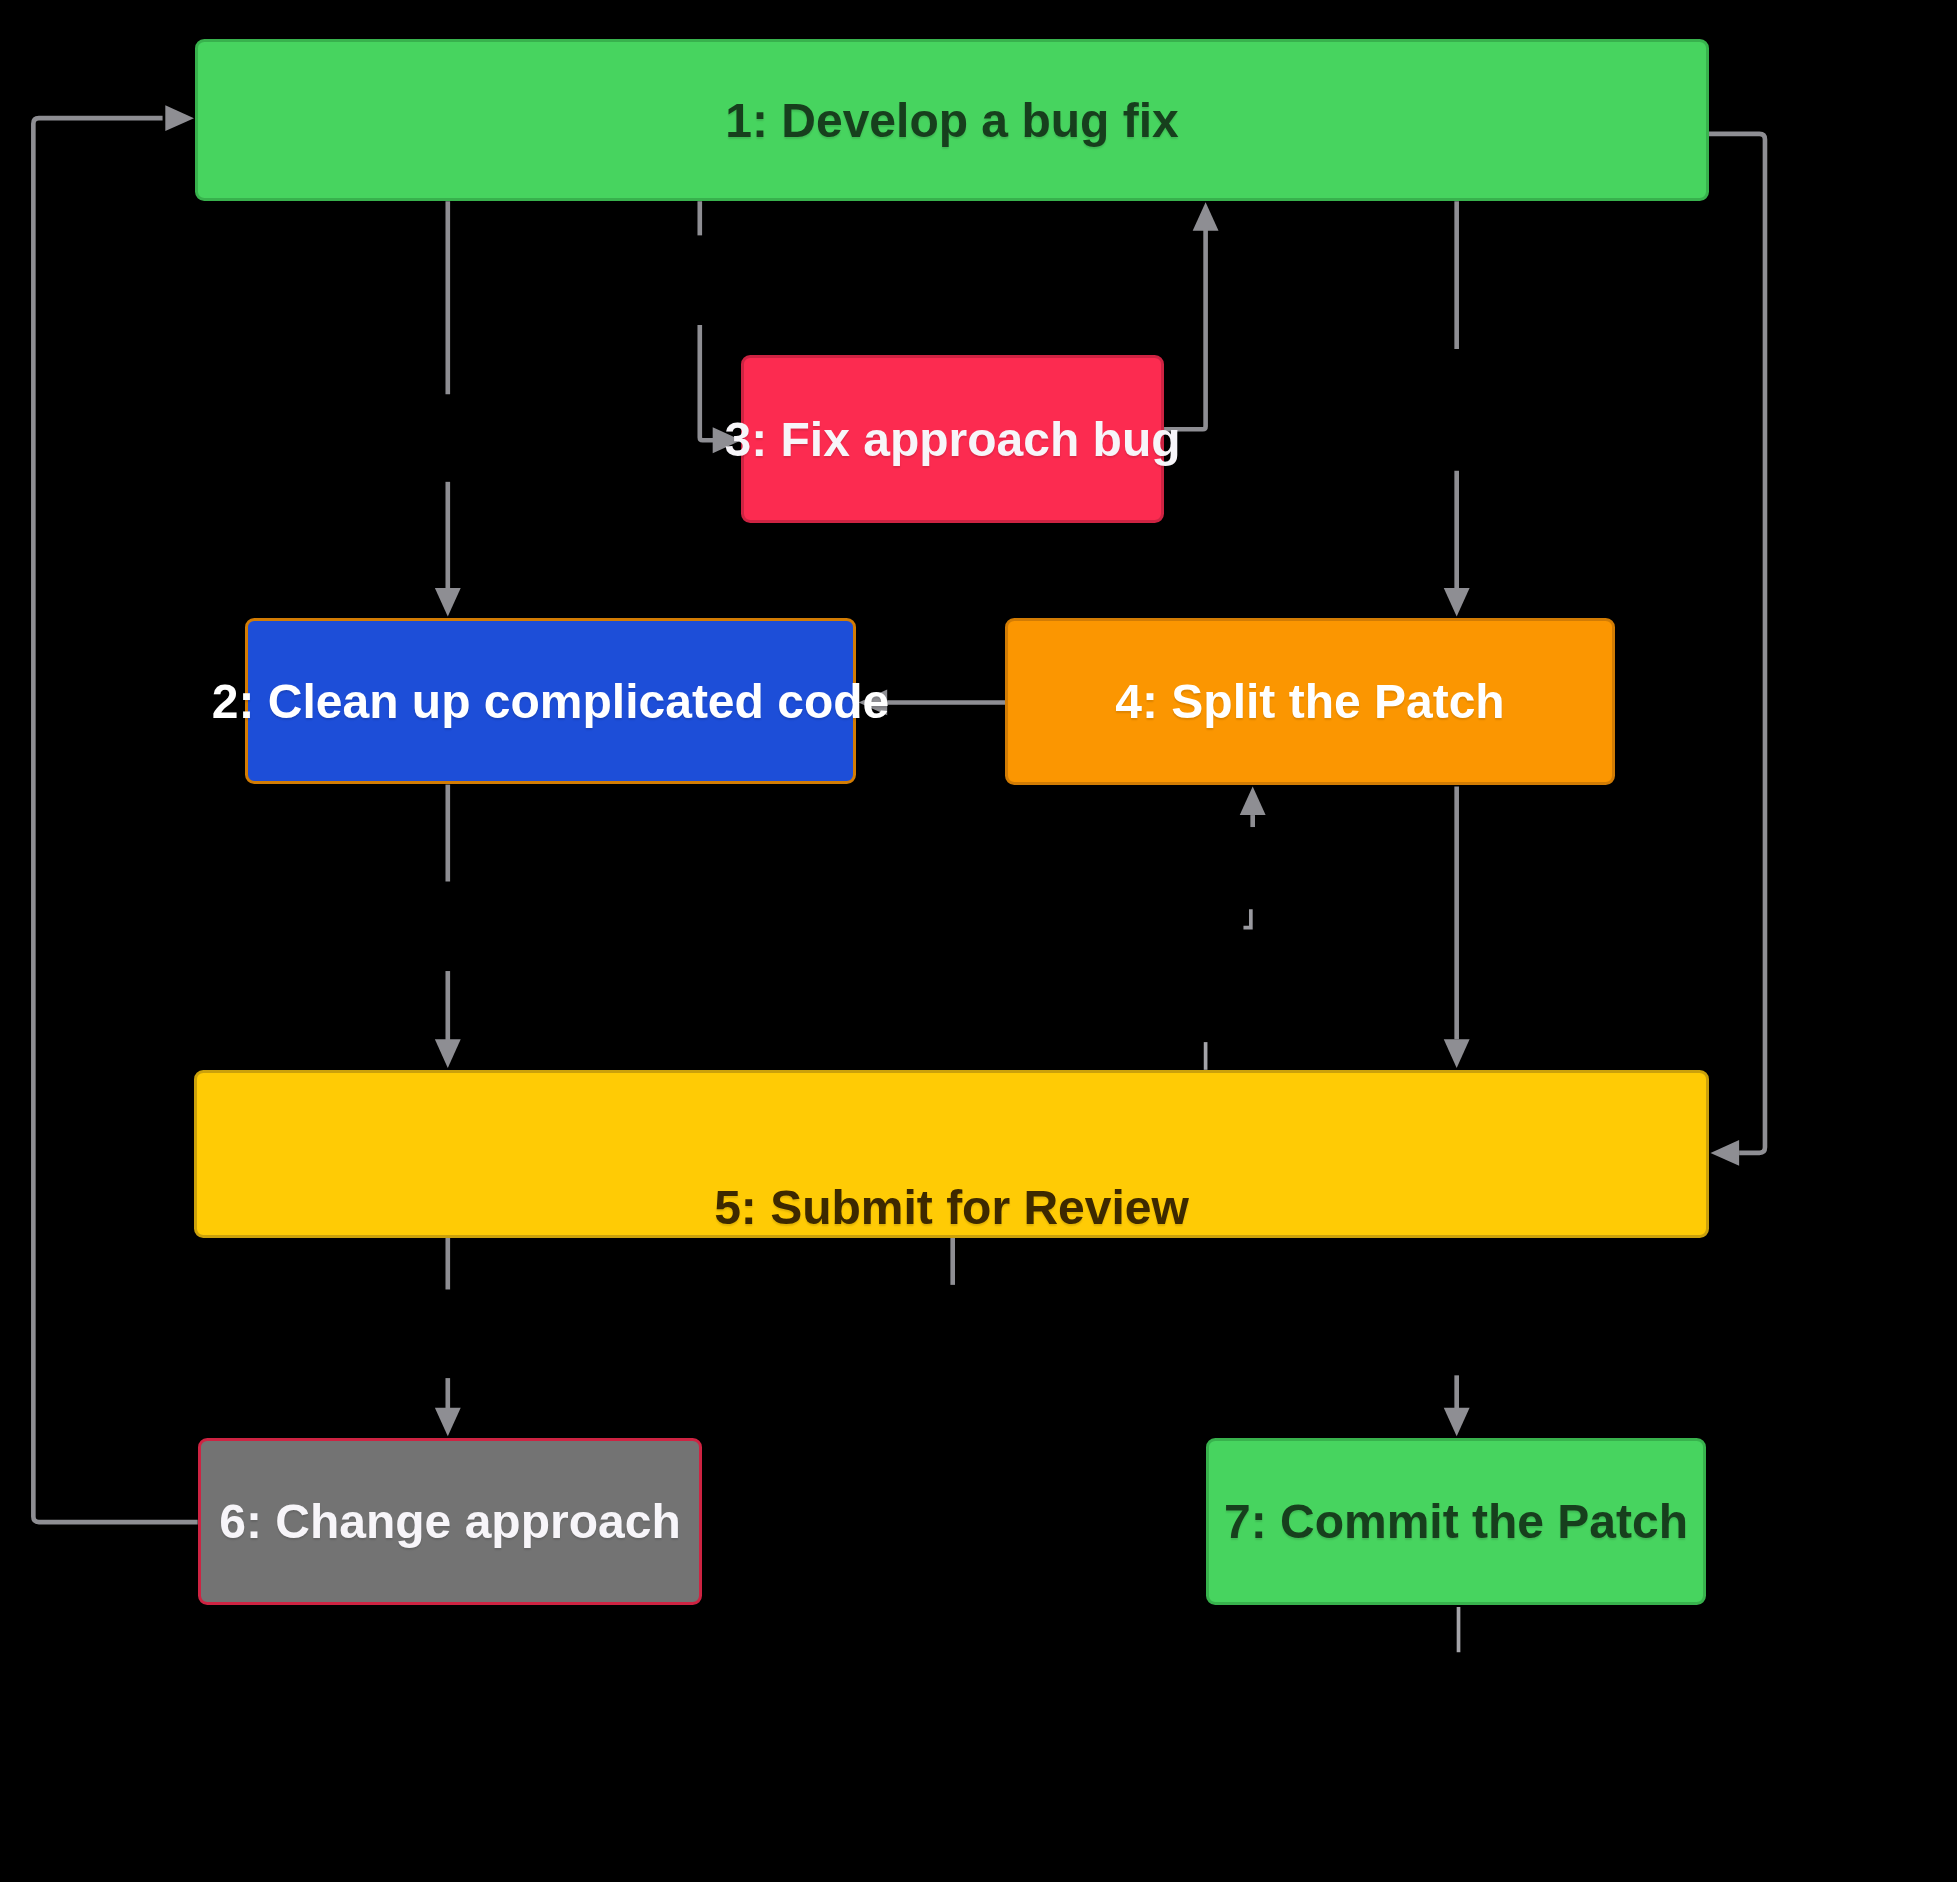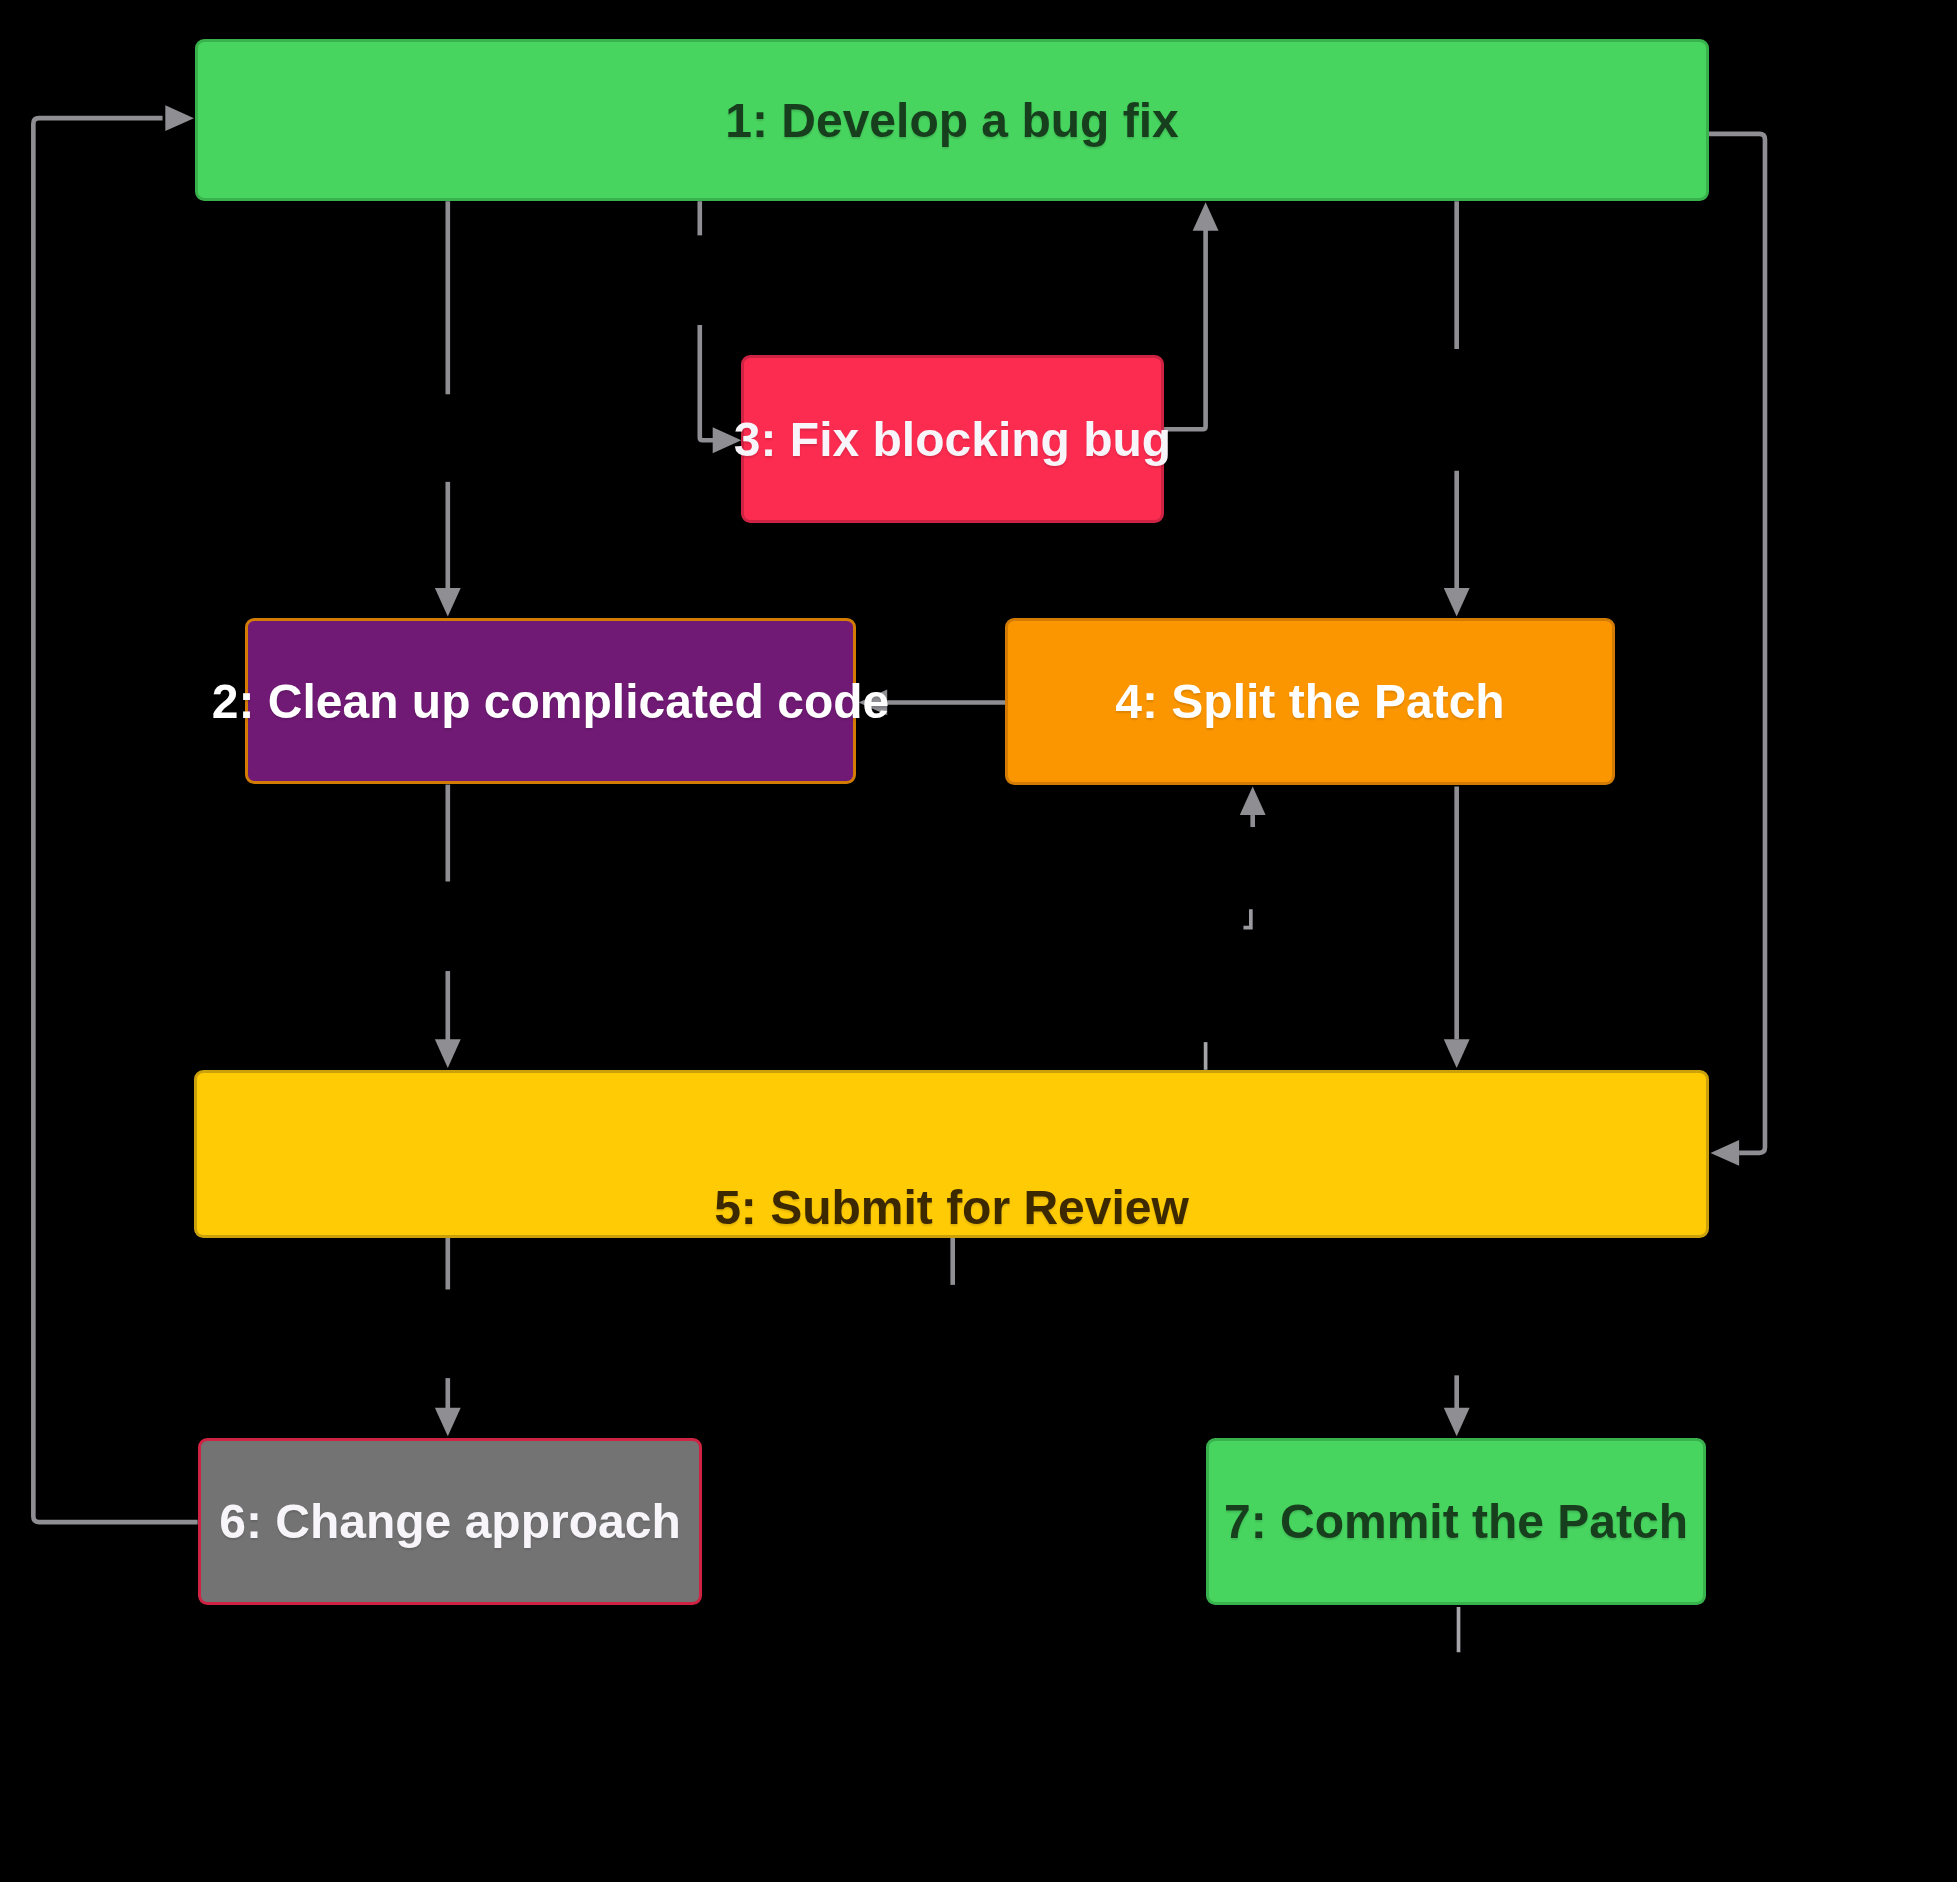--- a/index.html
+++ b/index.html
@@ -100,26 +100,26 @@
       <polygon class="arrowhead" points="210,128 179,114 179,142" style="fill: rgb(142, 142, 147);"></polygon>
 
       <path class="edge-thin" stroke="#A4A4A9" d="M1580,1741 V1790"></path>
     </g>
   </svg>
 
   <div class="node n1" style="background: rgb(71, 212, 95); border-color: rgb(56, 178, 77); color: rgb(23, 63, 29);">
     <span>1: Develop a bug fix</span>
   </div>
 
-  <div class="node n2" style="background: #701a75; border-color: rgb(210, 124, 4); color: rgb(255, 255, 255);">
+  <div class="node n2" style="background: #1d4ed8; border-color: rgb(210, 124, 4); color: rgb(255, 255, 255);">
     <span>2: Clean up complicated code</span>
   </div>
 
   <div class="node n3" style="background: rgb(252, 43, 80); border-color: rgb(206, 35, 66); color: rgb(247, 245, 249);">
-    <span>3: Fix blocking bug</span>
+    <span>3: Fix approach bug</span>
   </div>
 
   <div class="node n4" style="background: rgb(251, 150, 1); border-color: rgb(210, 124, 4); color: rgb(255, 255, 255);">
     <span>4: Split the Patch</span>
   </div>
 
   <div class="node n5" style="background: rgb(255, 203, 5); border-color: rgb(203, 161, 11); color: rgb(61, 41, 0); align-items: flex-end;">
     <span>5: Submit for Review</span>
   </div>
 

